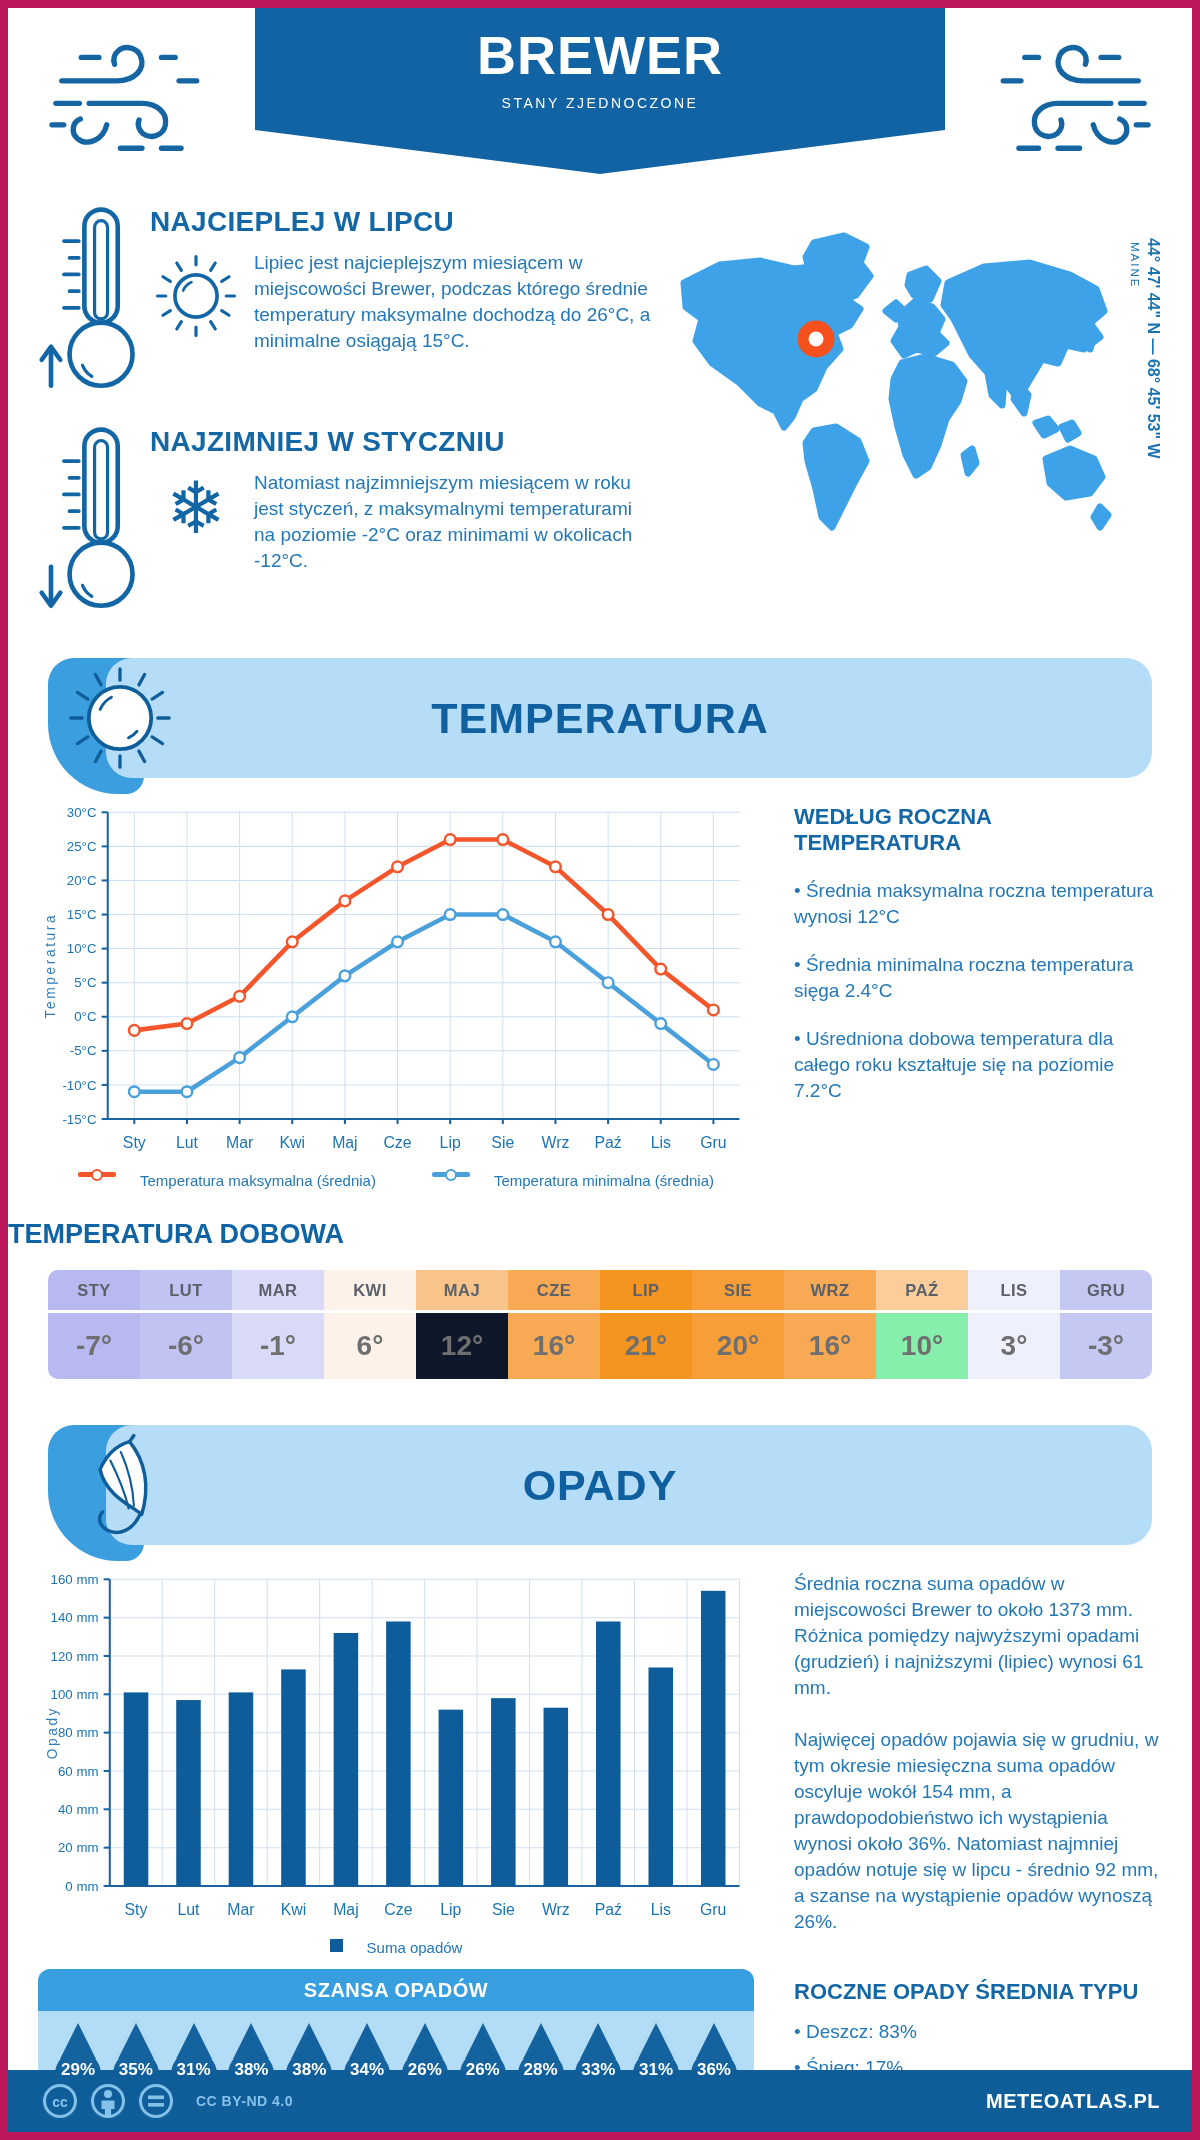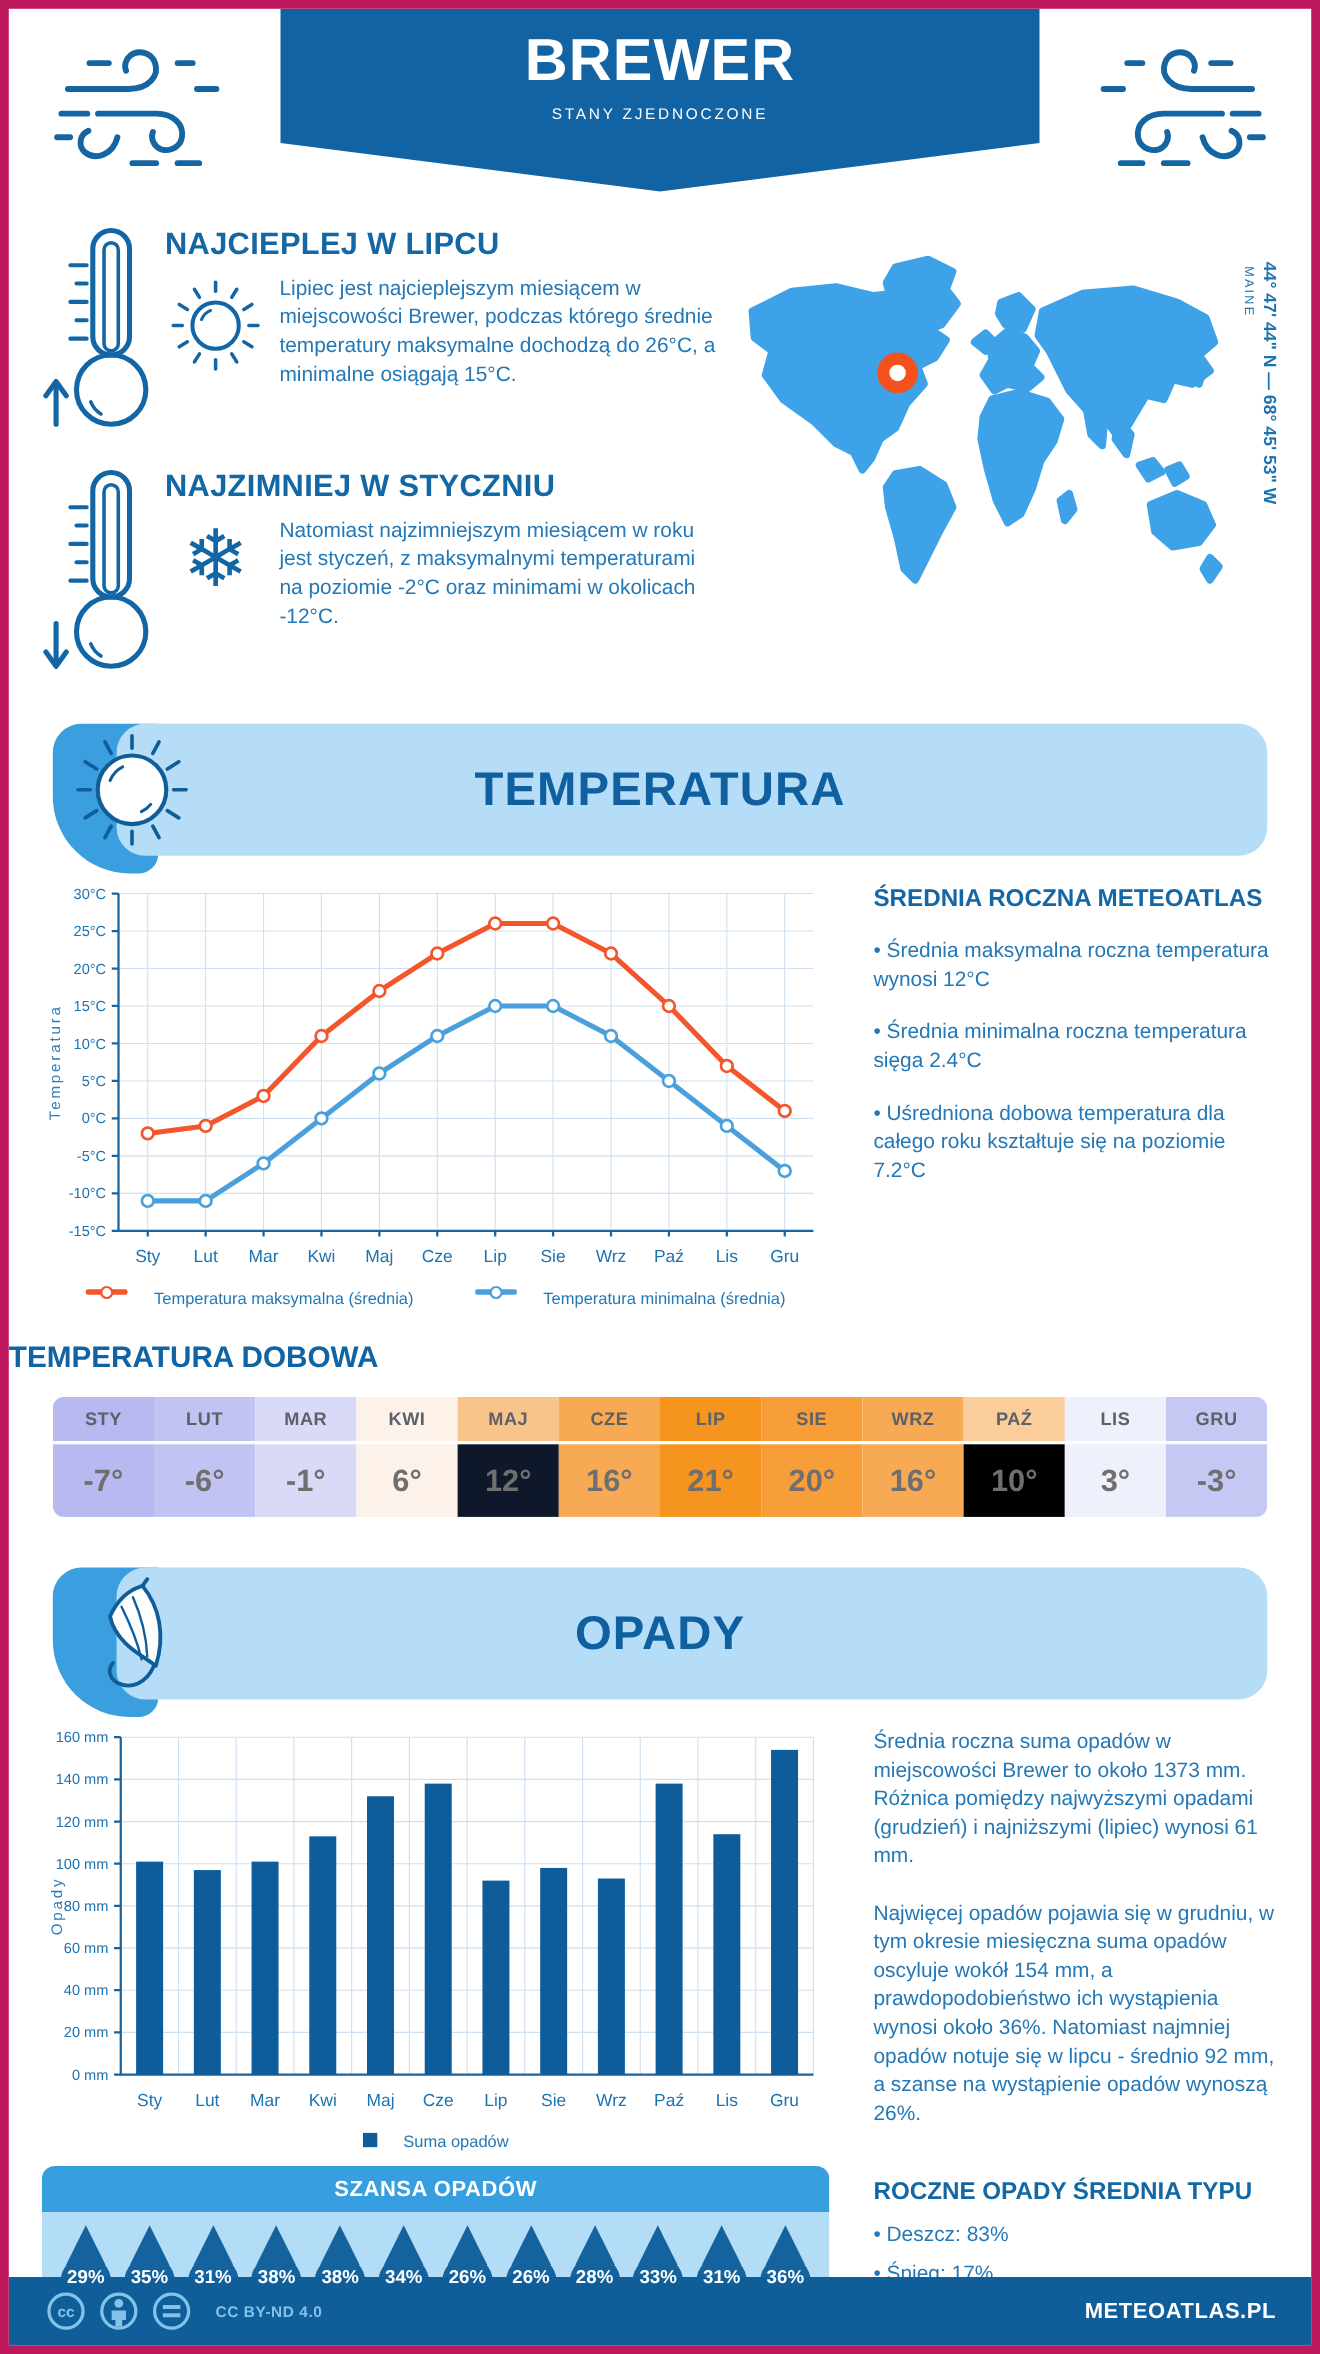--- a/index.html
+++ b/index.html
@@ -354,21 +354,21 @@
           <span class="legend-line" style="color: rgb(244, 85, 43);"></span>
           <span>Temperatura maksymalna (średnia)</span>
         </div>
         <div class="legend-item">
           <span class="legend-line" style="color: rgb(74, 160, 218);"></span>
           <span>Temperatura minimalna (średnia)</span>
         </div>
       </div>
     </div>
     <div class="info-col">
-      <h3>ŚREDNIA ROCZNA METEOATLAS</h3>
+      <h3>WEDŁUG ROCZNA TEMPERATURA</h3>
       <div class="bullet">• Średnia maksymalna roczna temperatura wynosi 12°C</div>
       <div class="bullet">• Średnia minimalna roczna temperatura sięga 2.4°C</div>
       <div class="bullet">• Uśredniona dobowa temperatura dla całego roku kształtuje się na poziomie 7.2°C</div>
     </div>
   </div>
 
   <div class="dobowa-title">TEMPERATURA DOBOWA</div>
   <div class="month-table" id="month-table">
       <div class="mt-head" style="background: rgb(183, 185, 240);">STY</div>
       <div class="mt-head" style="background: rgb(193, 195, 243);">LUT</div>
@@ -384,21 +384,21 @@
       <div class="mt-head" style="background: rgb(198, 200, 244);">GRU</div>
       <div class="mt-val" style="background: rgb(183, 185, 240);">-7°</div>
       <div class="mt-val" style="background: rgb(193, 195, 243);">-6°</div>
       <div class="mt-val" style="background: rgb(217, 218, 248);">-1°</div>
       <div class="mt-val" style="background: rgb(253, 242, 233);">6°</div>
       <div class="mt-val" style="background: #0f172a;">12°</div>
       <div class="mt-val" style="background: rgb(248, 169, 83);">16°</div>
       <div class="mt-val" style="background: rgb(245, 148, 31);">21°</div>
       <div class="mt-val" style="background: rgb(247, 158, 57);">20°</div>
       <div class="mt-val" style="background: rgb(248, 169, 83);">16°</div>
-      <div class="mt-val" style="background: #000000;">10°</div>
+      <div class="mt-val" style="background: #86efac;">10°</div>
       <div class="mt-val" style="background: rgb(238, 240, 251);">3°</div>
       <div class="mt-val" style="background: rgb(198, 200, 244);">-3°</div>
     </div>
 
   <div class="section-banner second">
     <div class="sb-cap"></div>
     <div class="sb-bar"></div>
     <svg class="sb-icon" viewBox="0 0 110 120">
       <g stroke="#0f5e99" stroke-linecap="round" fill="none">
         <path d="M66 10 C84 32 90 62 80 94 C70 86 58 80 48 70 C40 62 34 52 32 42 C40 24 52 14 66 10 Z" fill="#fff" stroke-width="4" stroke-linejoin="round"></path>

